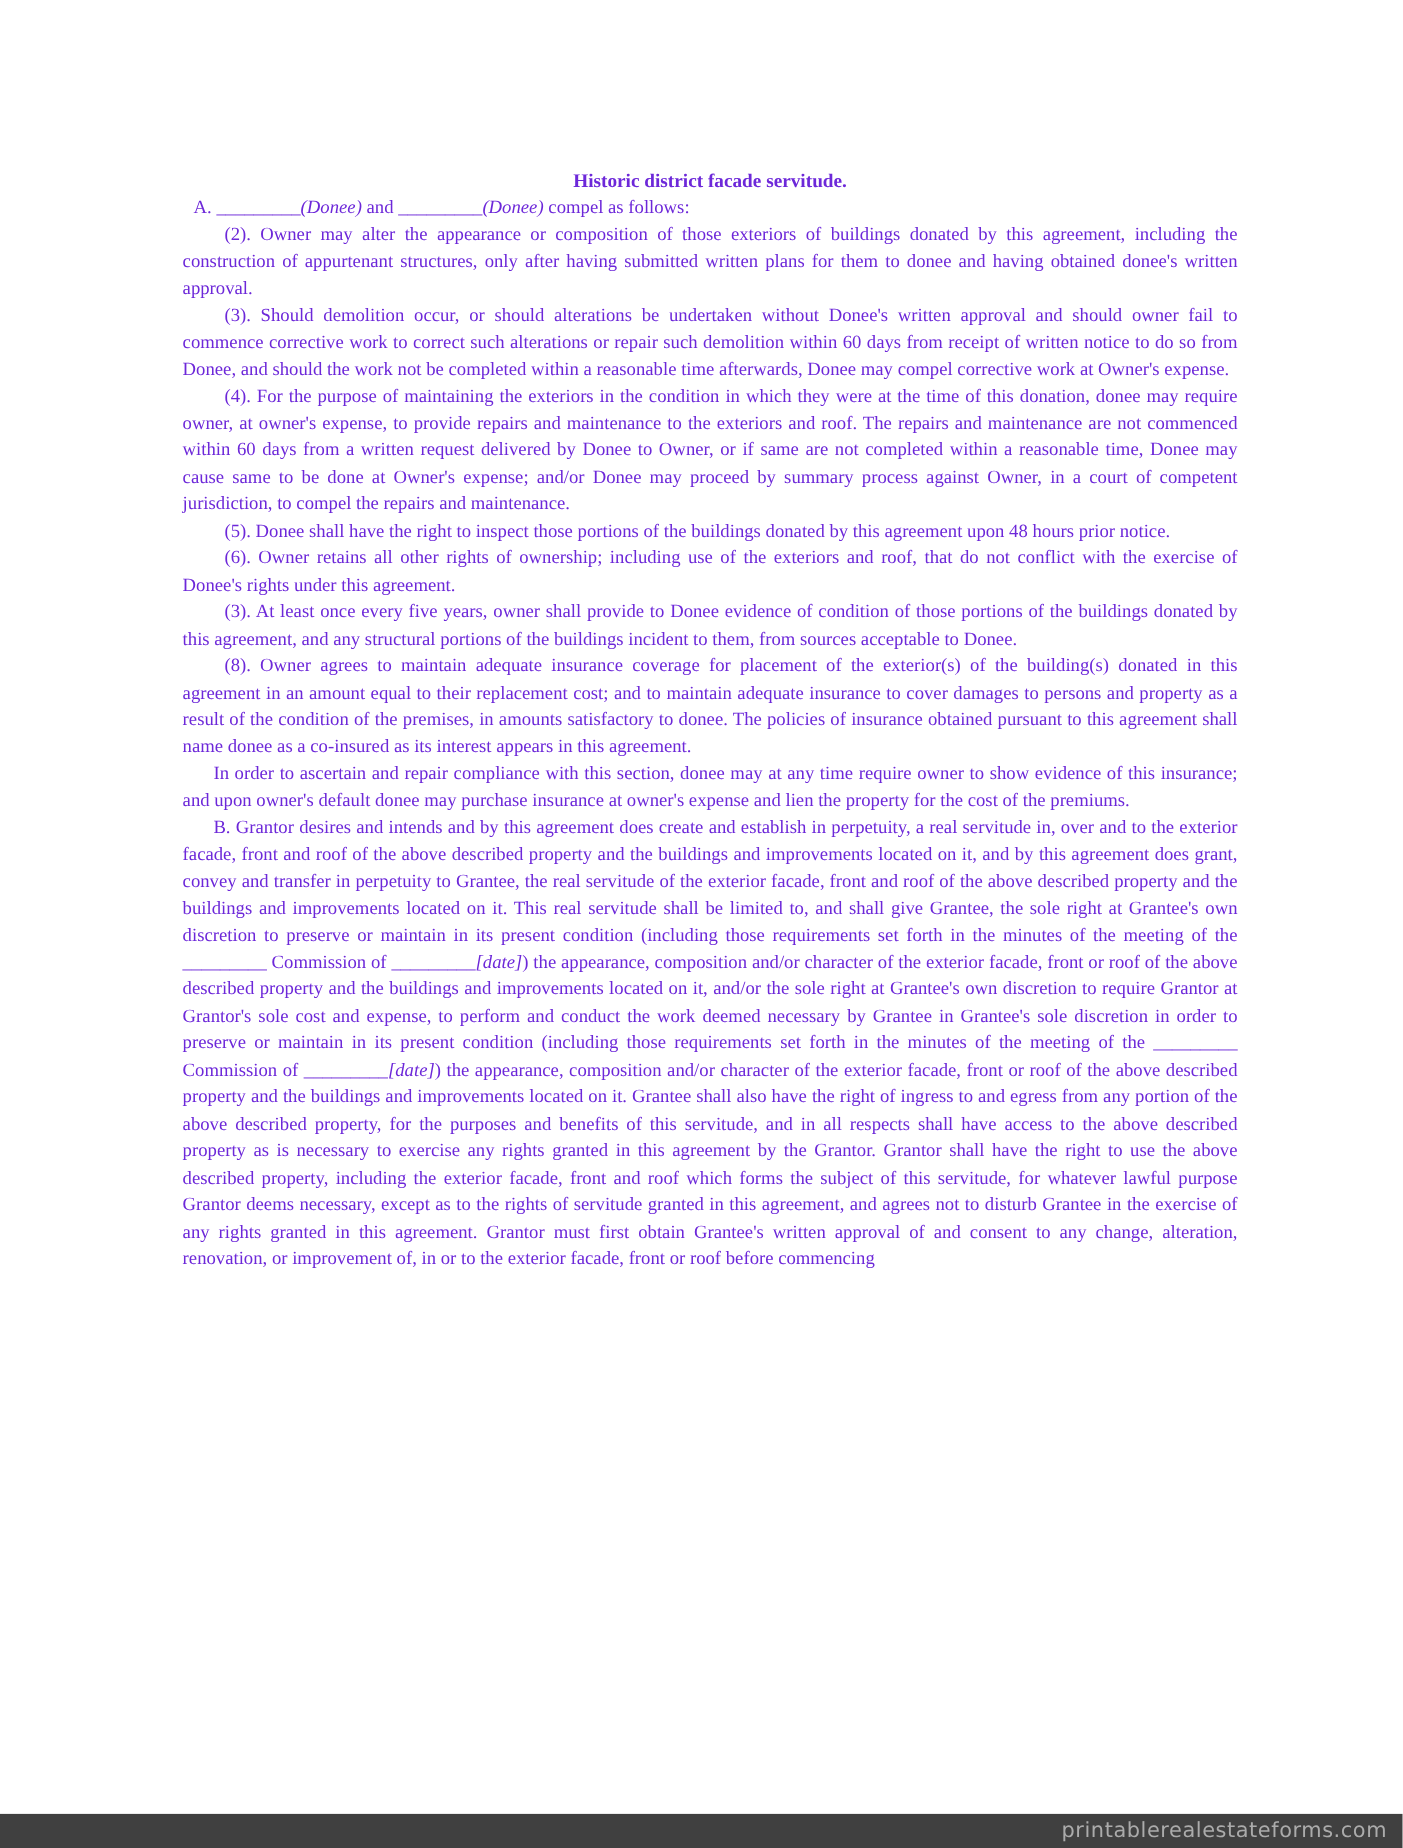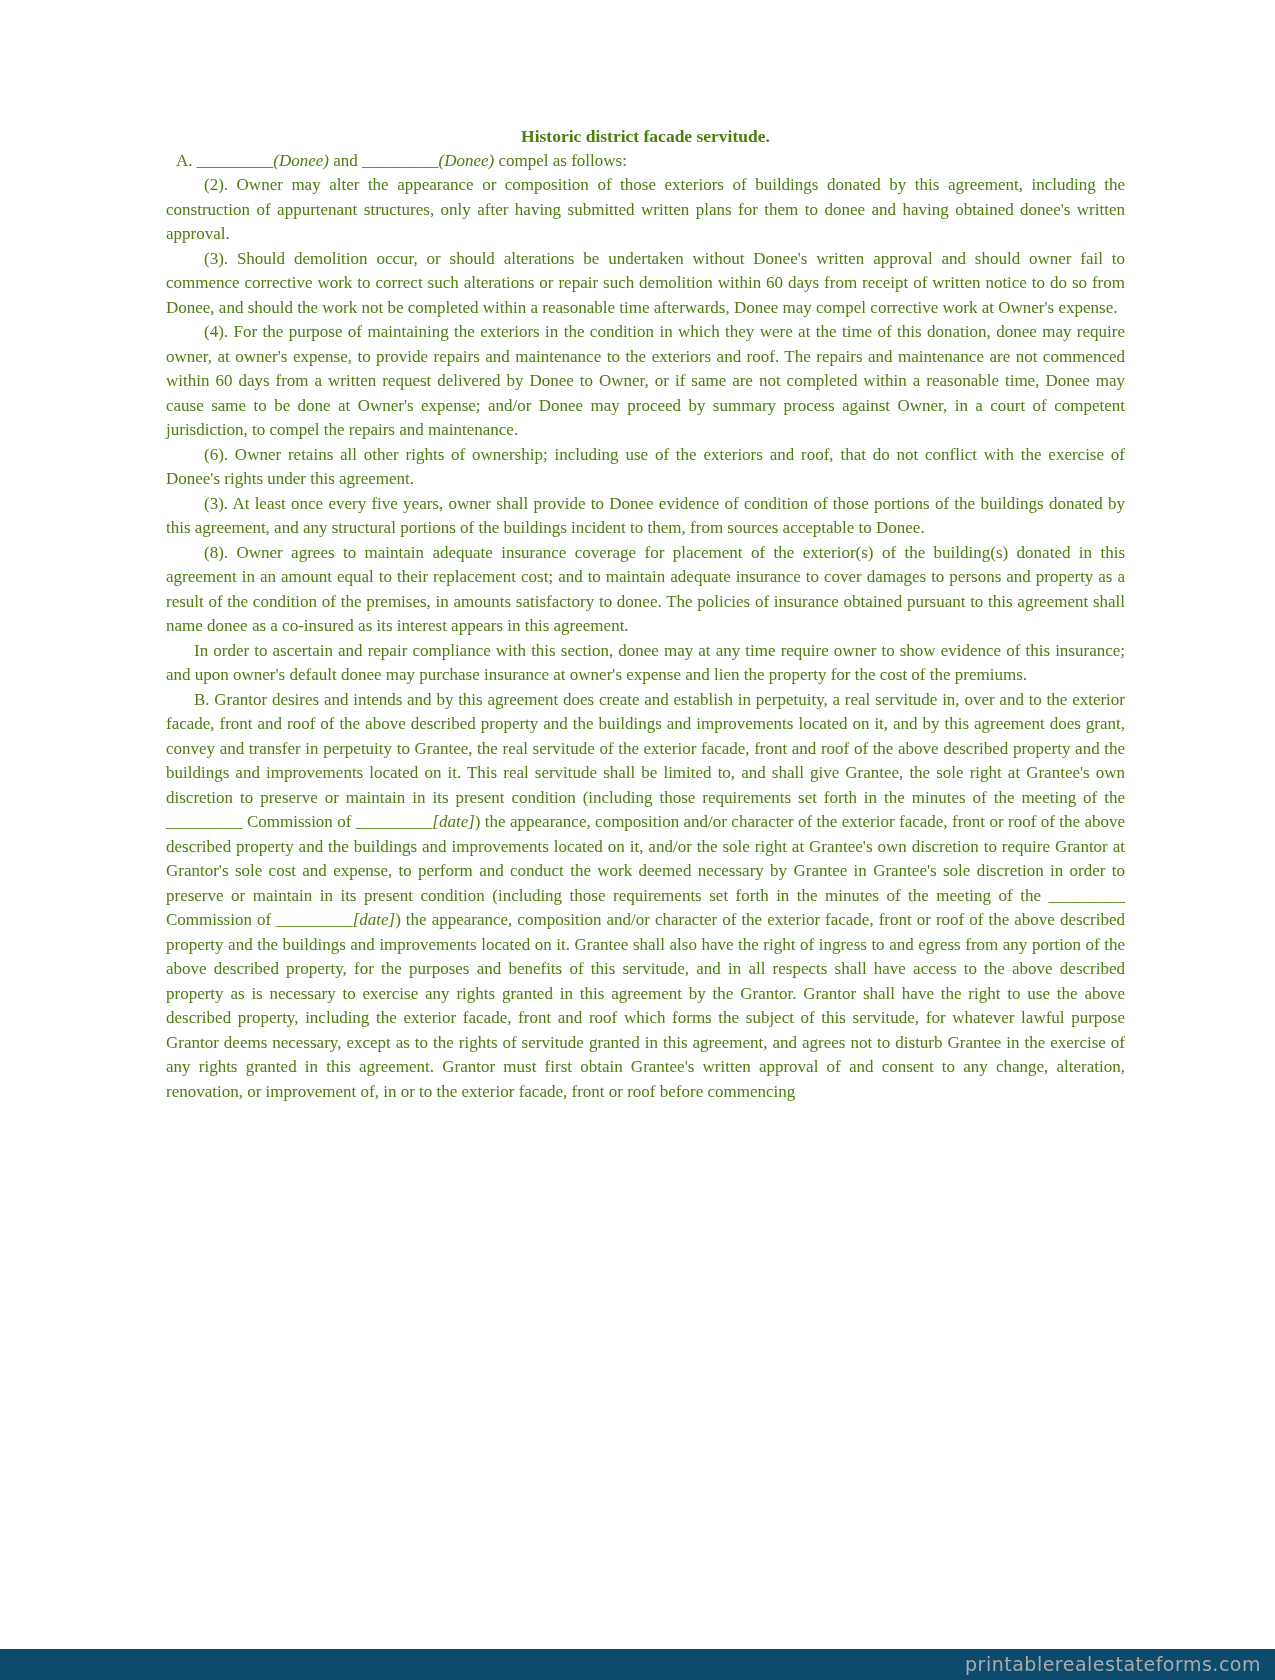--- a/index.html
+++ b/index.html
@@ -10,24 +10,24 @@
     position: relative;
     overflow: hidden;
     font-family: "Liberation Serif", "DejaVu Serif", serif;
   }
   .page {
     position: absolute;
     inset: 0;
   }
   .doc {
     position: absolute;
-    top: 124px;
+    top: 152px;
     left: 166px;
     width: 959px;
-    color: #4d7c0f;
+    color: #6d28d9;
     font-size: 17px;
     line-height: 24.5px;
     text-align: justify;
   }
   .doc-title {
     margin: 0;
     text-align: center;
     font-size: 17.5px;
     font-weight: bold;
     line-height: 24.5px;
@@ -38,21 +38,21 @@
   .para i { }
   .ind-a   { text-indent: 10px; }
   .ind-num { text-indent: 38px; }
   .ind-med { text-indent: 28px; }
   .footer-bar {
     position: absolute;
     left: 0;
     bottom: 0;
     width: 100%;
     height: 31px;
-    background: #0c4a6e;
+    background: #404040;
   }
   .footer-bar .watermark {
     position: absolute;
     right: 14px;
     top: 0;
     line-height: 31px;
     font-family: "DejaVu Sans", "Liberation Sans", sans-serif;
     font-size: 19px;
     letter-spacing: 0.5px;
     color: #ababab;
@@ -62,20 +62,21 @@
 <body>
 
 <div class="page">
   <div class="doc">
     <h1 class="doc-title">Historic district facade servitude.</h1>
     <div id="paragraphs">
         <p class="para ind-a"><span>A. _________</span><i>(Donee)</i><span> and _________</span><i>(Donee)</i><span> compel as follows:</span></p>
         <p class="para ind-num"><span>(2). Owner may alter the appearance or composition of those exteriors of buildings donated by this agreement, including the construction of appurtenant structures, only after having submitted written plans for them to donee and having obtained donee's written approval.</span></p>
         <p class="para ind-num"><span>(3). Should demolition occur, or should alterations be undertaken without Donee's written approval and should owner fail to commence corrective work to correct such alterations or repair such demolition within 60 days from receipt of written notice to do so from Donee, and should the work not be completed within a reasonable time afterwards, Donee may compel corrective work at Owner's expense.</span></p>
         <p class="para ind-num"><span>(4). For the purpose of maintaining the exteriors in the condition in which they were at the time of this donation, donee may require owner, at owner's expense, to provide repairs and maintenance to the exteriors and roof. The repairs and maintenance are not commenced within 60 days from a written request delivered by Donee to Owner, or if same are not completed within a reasonable time, Donee may cause same to be done at Owner's expense; and/or Donee may proceed by summary process against Owner, in a court of competent jurisdiction, to compel the repairs and maintenance.</span></p>
+        <p class="para ind-num"><span>(5). Donee shall have the right to inspect those portions of the buildings donated by this agreement upon 48 hours prior notice.</span></p>
         <p class="para ind-num"><span>(6). Owner retains all other rights of ownership; including use of the exteriors and roof, that do not conflict with the exercise of Donee's rights under this agreement.</span></p>
         <p class="para ind-num"><span>(3). At least once every five years, owner shall provide to Donee evidence of condition of those portions of the buildings donated by this agreement, and any structural portions of the buildings incident to them, from sources acceptable to Donee.</span></p>
         <p class="para ind-num"><span>(8). Owner agrees to maintain adequate insurance coverage for placement of the exterior(s) of the building(s) donated in this agreement in an amount equal to their replacement cost; and to maintain adequate insurance to cover damages to persons and property as a result of the condition of the premises, in amounts satisfactory to donee. The policies of insurance obtained pursuant to this agreement shall name donee as a co-insured as its interest appears in this agreement.</span></p>
         <p class="para ind-med"><span>In order to ascertain and repair compliance with this section, donee may at any time require owner to show evidence of this insurance; and upon owner's default donee may purchase insurance at owner's expense and lien the property for the cost of the premiums.</span></p>
         <p class="para ind-med"><span>B. Grantor desires and intends and by this agreement does create and establish in perpetuity, a real servitude in, over and to the exterior facade, front and roof of the above described property and the buildings and improvements located on it, and by this agreement does grant, convey and transfer in perpetuity to Grantee, the real servitude of the exterior facade, front and roof of the above described property and the buildings and improvements located on it. This real servitude shall be limited to, and shall give Grantee, the sole right at Grantee's own discretion to preserve or maintain in its present condition (including those requirements set forth in the minutes of the meeting of the _________ Commission of _________</span><i>[date]</i><span>) the appearance, composition and/or character of the exterior facade, front or roof of the above described property and the buildings and improvements located on it, and/or the sole right at Grantee's own discretion to require Grantor at Grantor's sole cost and expense, to perform and conduct the work deemed necessary by Grantee in Grantee's sole discretion in order to preserve or maintain in its present condition (including those requirements set forth in the minutes of the meeting of the _________ Commission of _________</span><i>[date]</i><span>) the appearance, composition and/or character of the exterior facade, front or roof of the above described property and the buildings and improvements located on it. Grantee shall also have the right of ingress to and egress from any portion of the above described property, for the purposes and benefits of this servitude, and in all respects shall have access to the above described property as is necessary to exercise any rights granted in this agreement by the Grantor. Grantor shall have the right to use the above described property, including the exterior facade, front and roof which forms the subject of this servitude, for whatever lawful purpose Grantor deems necessary, except as to the rights of servitude granted in this agreement, and agrees not to disturb Grantee in the exercise of any rights granted in this agreement. Grantor must first obtain Grantee's written approval of and consent to any change, alteration, renovation, or improvement of, in or to the exterior facade, front or roof before commencing</span></p>
       </div>
   </div>
 
   <div class="footer-bar">
     <span class="watermark">printablerealestateforms.com</span>

